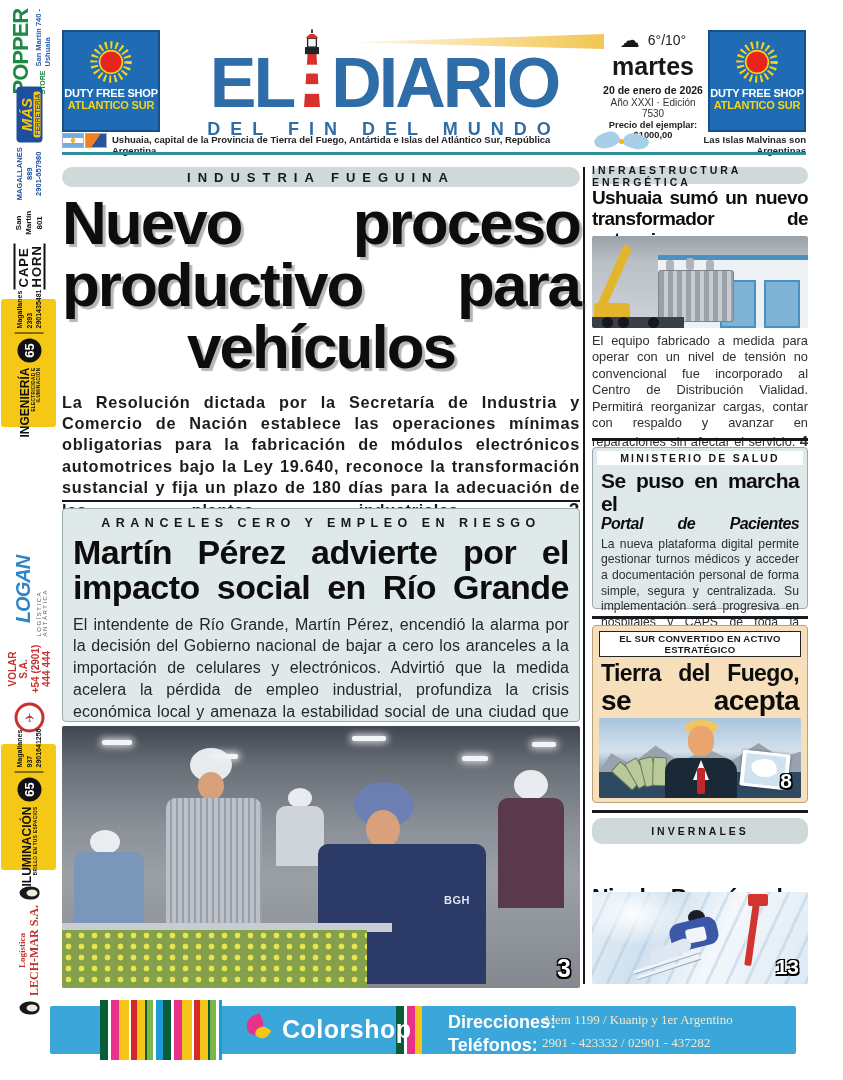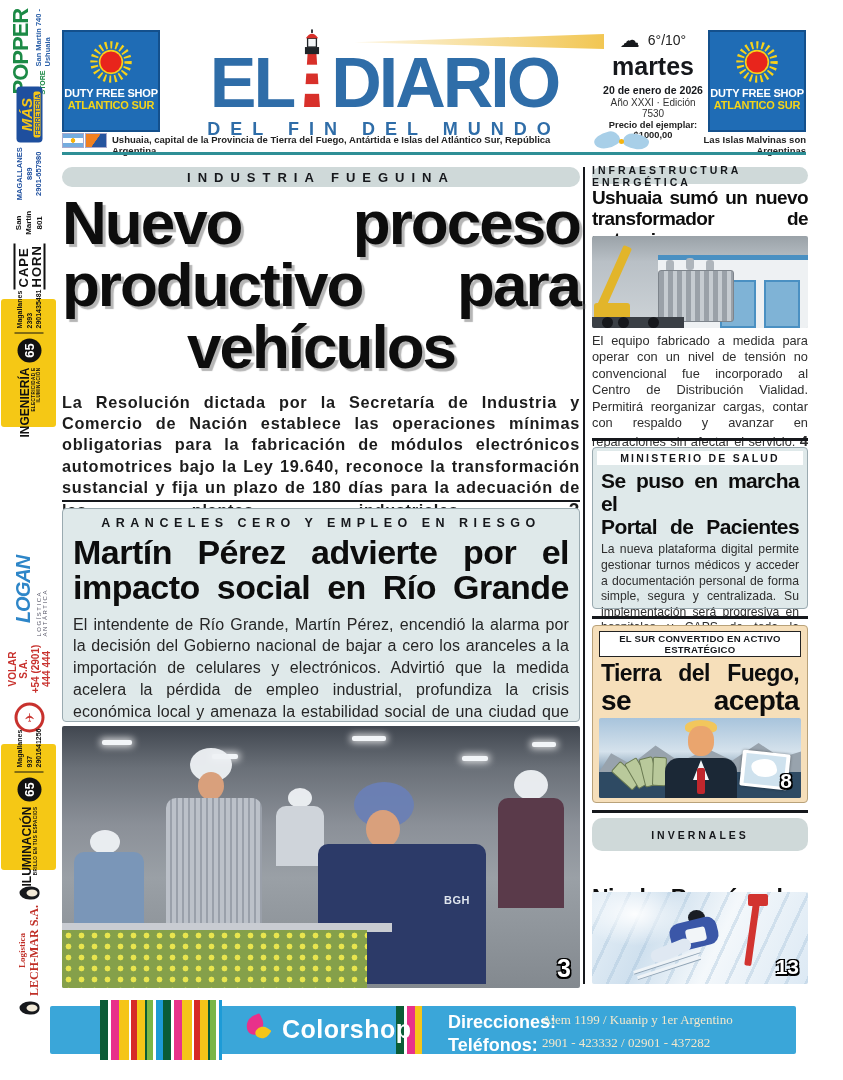--- a/index.html
+++ b/index.html
@@ -411,21 +411,21 @@
   <p class="abs rbody just" style="left:592px;top:333px;width:216px;margin:0;">
     <span>El equipo fabricado a medida para operar con un nivel de tensión no convencional fue incorporado al Centro de Distribución Vialidad. Permitirá reorganizar cargas, contar con respaldo y avanzar en reparaciones sin afectar el servicio.</span>
     <span class="rref">4</span>
   </p>
   <div class="hblack" style="left:592px;top:438px;width:216px;height:3px;"></div>
 
   <div class="abs box" style="left:592px;top:447px;width:216px;height:162px;">
     <div class="k-bar" style="margin:3px 4px 0 4px;font-size:10.5px;letter-spacing:2.2px;padding:1px 0;">MINISTERIO DE SALUD</div>
     <div style="padding:4px 8px 0 8px;">
       <div class="rh just" style="font-size:21px;">Se puso en marcha el</div>
-      <div class="rh just" style="font-size:21px;">Portal de Pacientes</div>
+      <div class="rh just" style="font-size:16px;font-style:italic;">Portal de Pacientes</div>
     </div>
     <p class="rbody just" style="margin:4px 8px 0 8px;font-size:12.2px;">
       <span>La nueva plataforma digital permite gestionar turnos médicos y acceder a documentación personal de forma simple, segura y centralizada. Su implementación será progresiva en hospitales y CAPS de toda la provincia.</span>
       <span class="rref">4</span>
     </p>
   </div>
   <div class="hblack" style="left:592px;top:616px;width:216px;height:3px;"></div>
 
   <div class="abs box box-tan" style="left:592px;top:625px;width:216px;height:178px;">
     <div class="k-bar" style="margin:5px 6px 0 6px;font-size:9.6px;letter-spacing:.2px;padding:1px 0;border:1px solid #222;">EL SUR CONVERTIDO EN ACTIVO ESTRATÉGICO</div>
@@ -447,21 +447,21 @@
       <div class="t-hair" style="left:86px;top:2px;width:32px;height:14px;"></div>
       <div class="t-head" style="left:89px;top:8px;width:26px;height:30px;"></div>
       <div class="card" style="right:12px;bottom:10px;width:48px;height:36px;">
           <div class="ant"></div>
         </div>
       <div class="pnum" style="font-size:21px;">8</div>
     </div>
   </div>
   <div class="hblack" style="left:592px;top:810px;width:216px;height:3px;"></div>
 
-  <div class="abs pill rk" style="left:592px;top:818px;width:216px;height:33px;">INVERNALES</div>
+  <div class="abs pill rk" style="left:592px;top:818px;width:216px;height:26px;">INVERNALES</div>
   <div class="abs" style="left:592px;top:838px;width:216px;margin-top:48px;">
     <div class="rh just" style="font-size:23px;">Nicole Begué a los</div>
     <div class="rh just" style="font-size:23px;">Juegos Olímpicos</div>
   </div>
   <div class="photo ph-ski" style="left:592px;top:892px;width:216px;height:92px;">
     <div class="spray"></div>
     <div class="gate" style="right:52px;top:4px;width:7px;height:70px;transform:rotate(8deg);"></div>
     <div class="gate" style="right:40px;top:2px;width:20px;height:12px;"></div>
     <div class="ski-helmet" style="left:96px;top:18px;"></div>
     <div class="ski-body" style="left:78px;top:28px;"></div>

